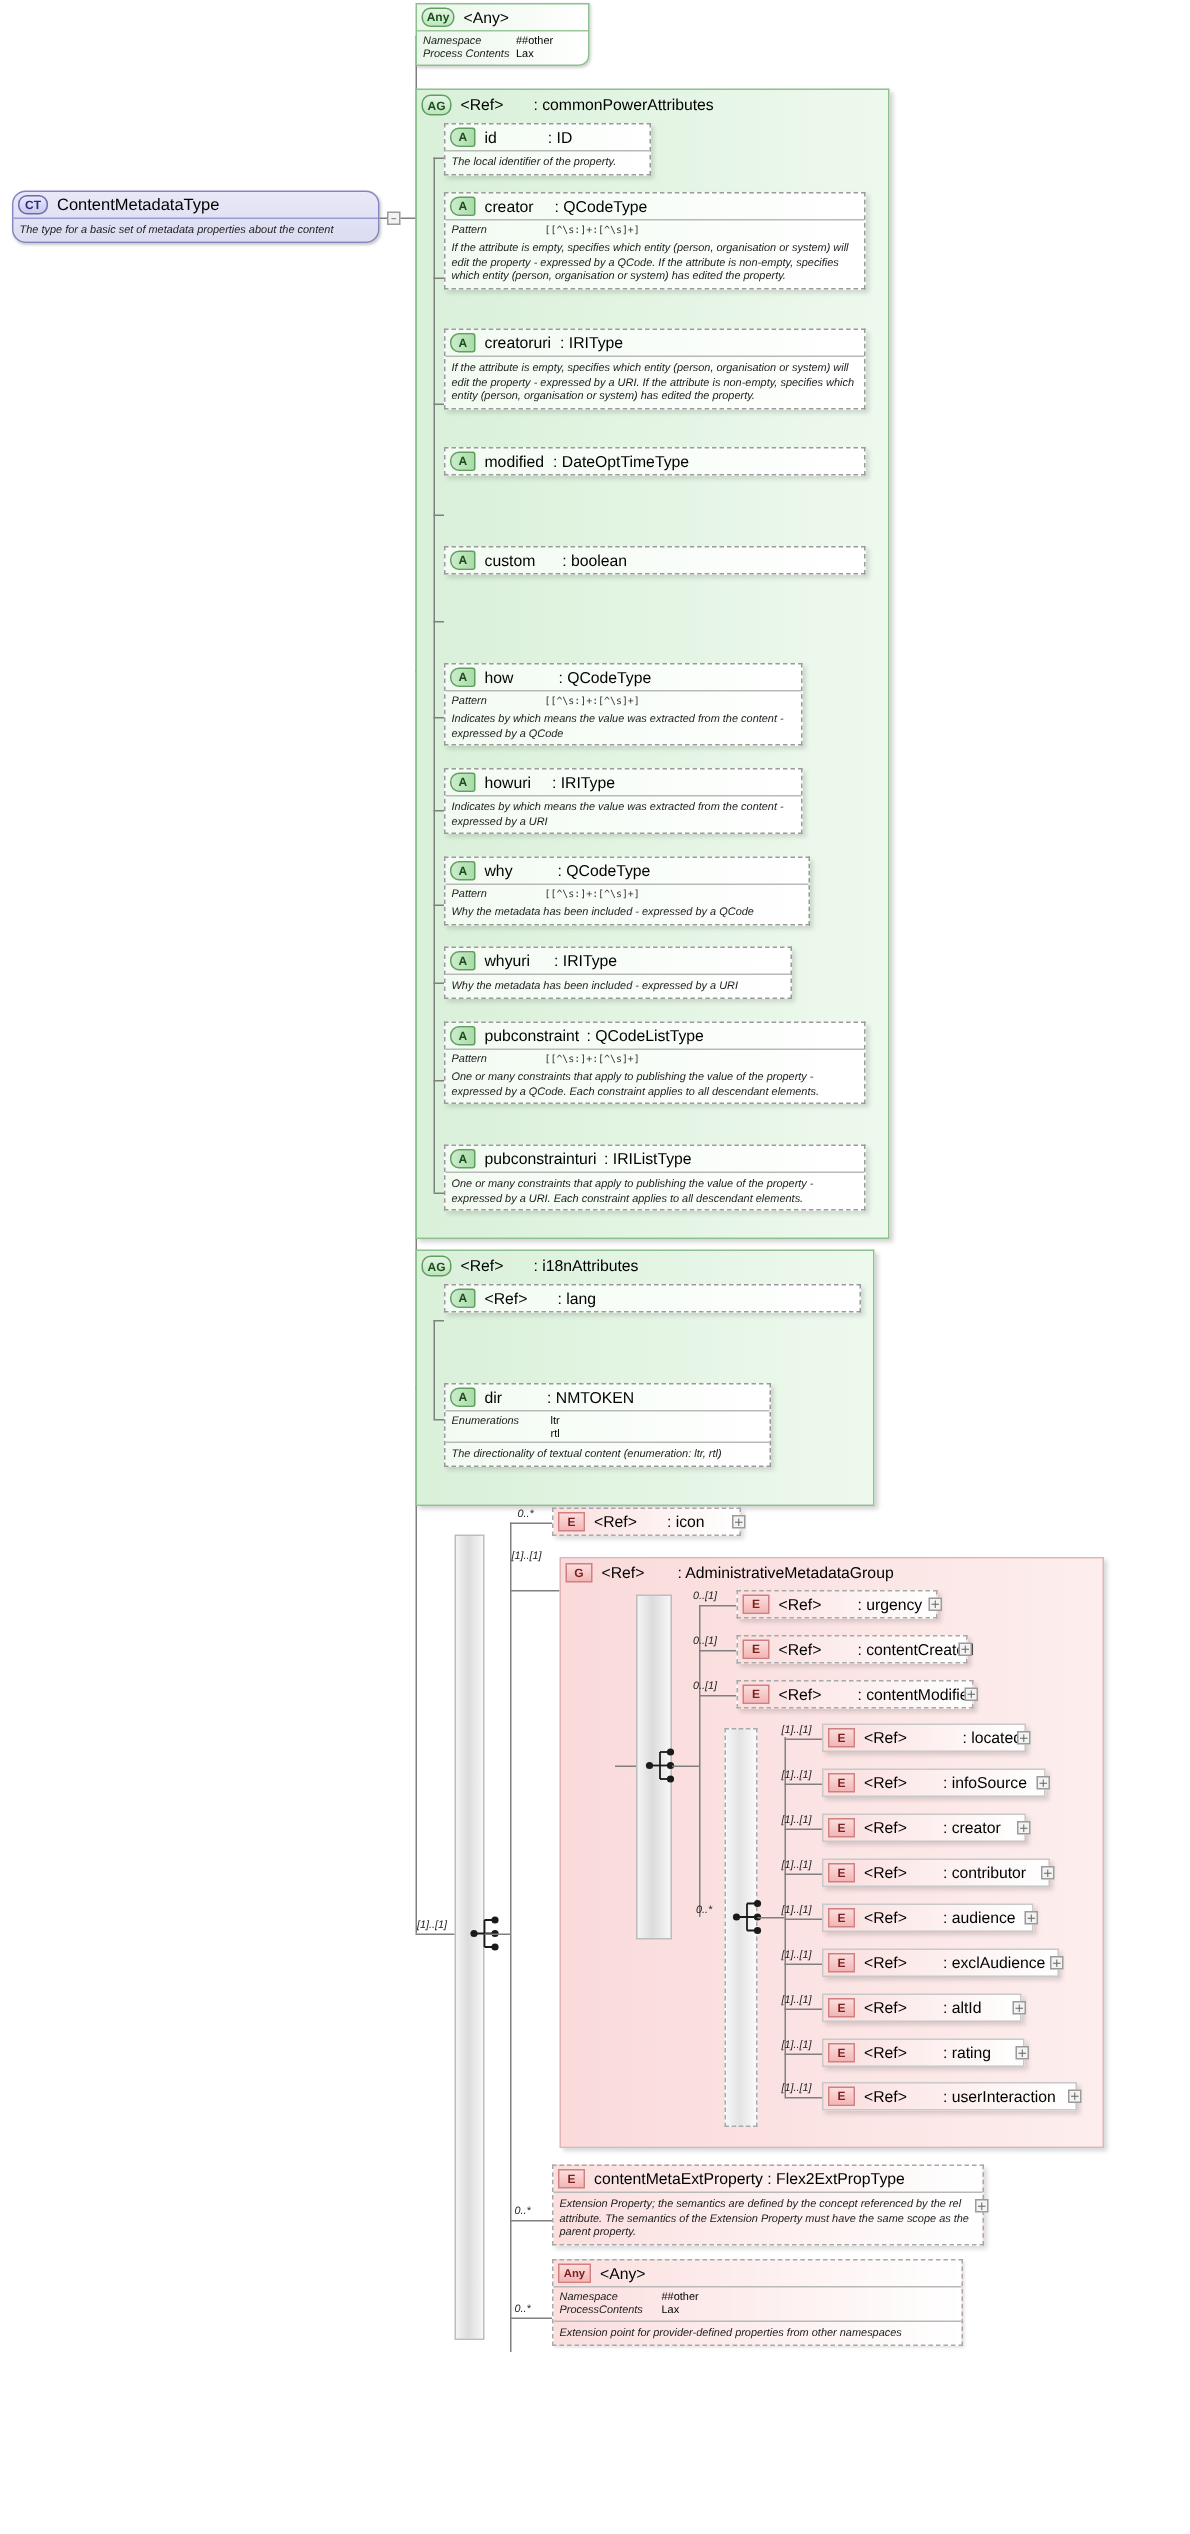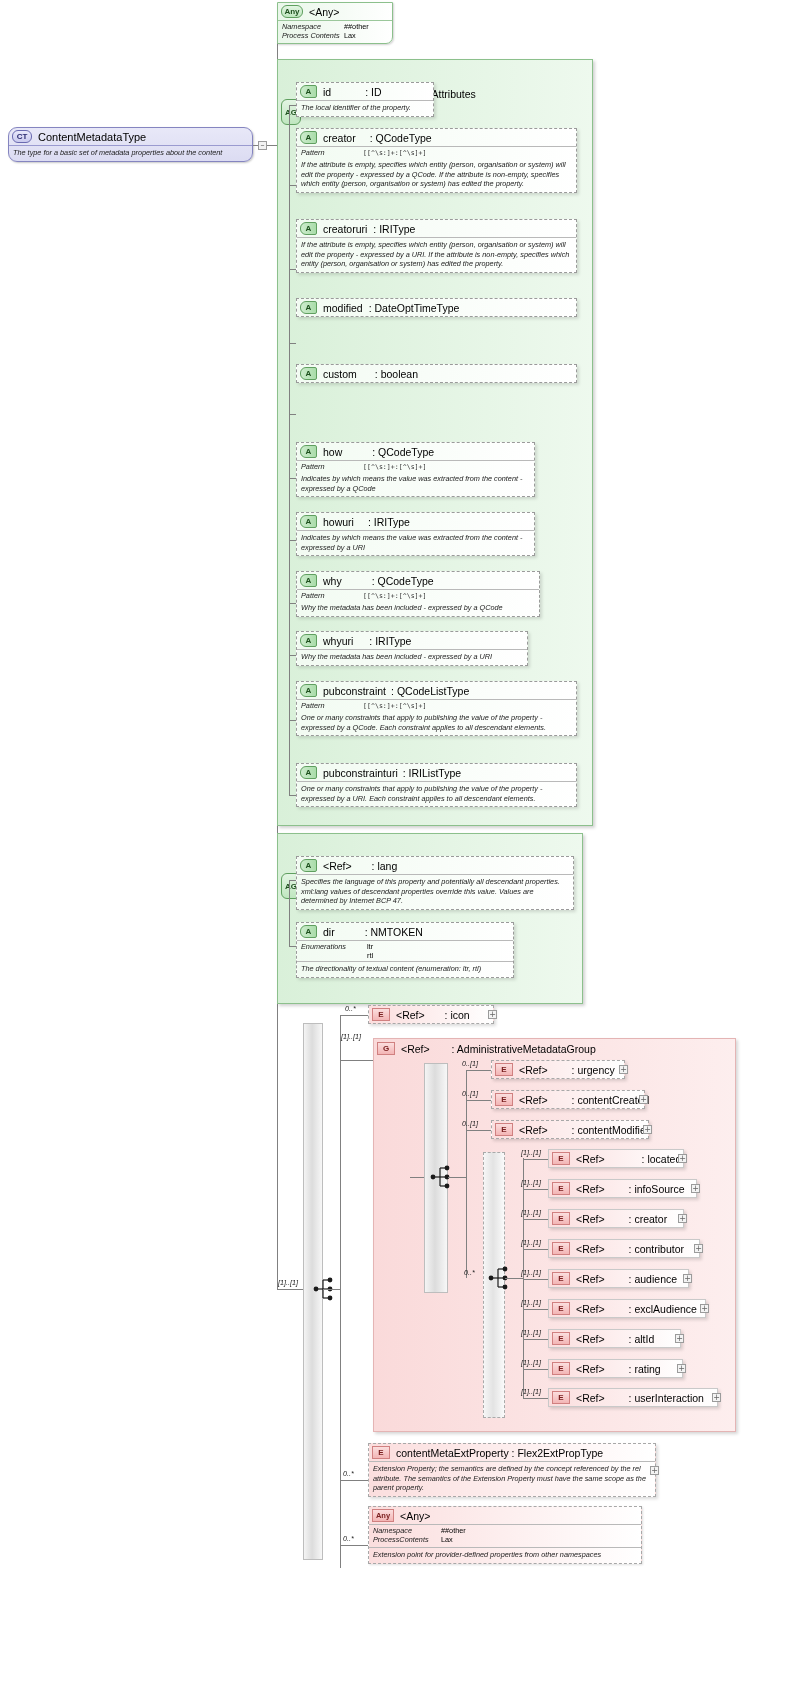--- a/index.html
+++ b/index.html
@@ -64,24 +64,24 @@
     background: linear-gradient(to bottom,#e9e9fb,#c9c9ee);
     color: #2a2a70; font-size: 8px;
   }
   .b-any-g {
     width: 22px; height: 13px;
     border: 1px solid #5f9f5f; border-radius: 6px 6px 6px 6px;
     background: linear-gradient(to bottom,#e3f5e3,#bfe6bf);
     color: #1d4f1d; font-size: 8px;
   }
   .b-ag {
-    width: 20px; height: 26px;
+    width: 20px; height: 14px;
     border: 1px solid #5f9f5f; border-radius: 6px;
     background: linear-gradient(to bottom,#e3f5e3,#bfe6bf);
-    color: #1d4f1d; font-size: 8px; margin-top: 36px;
+    color: #1d4f1d; font-size: 8px;
   }
   .b-a {
     width: 17px; height: 13px;
     border: 1px solid #5f9f5f; border-radius: 6px 2px 2px 6px;
     background: linear-gradient(to right,#cdeccd,#a9dca9);
     color: #1d4f1d; font-size: 8px;
   }
   .b-e {
     width: 18px; height: 13px;
     border: 1px solid #d08080;
@@ -362,21 +362,20 @@
     </div>
   </div>
   <div class="ln lnv" style="left:289px; top:880px; height:66px;"></div>
 
   <div class="box attr-box" style="left:296px; top:856px; width:278px;">
     <div class="hdr">
       <span class="badge b-a">A</span>
       <span class="nm">&lt;Ref&gt;</span>
       <span class="ty" style="margin-left:20px;">: lang</span>
     </div>
-    <div class="desc">Specifies the language of this property and potentially all descendant properties. xml:lang values of descendant properties override this value. Values are determined by Internet BCP 47.</div>
   </div>
   <div class="ln lnh" style="left:289px; top:880px; width:7px;"></div>
 
   <div class="box attr-box" style="left:296px; top:922px; width:218px;">
     <div class="hdr">
       <span class="badge b-a">A</span>
       <span class="nm">dir</span>
       <span class="ty" style="margin-left:30px;">: NMTOKEN</span>
     </div>
     <div class="facet">

